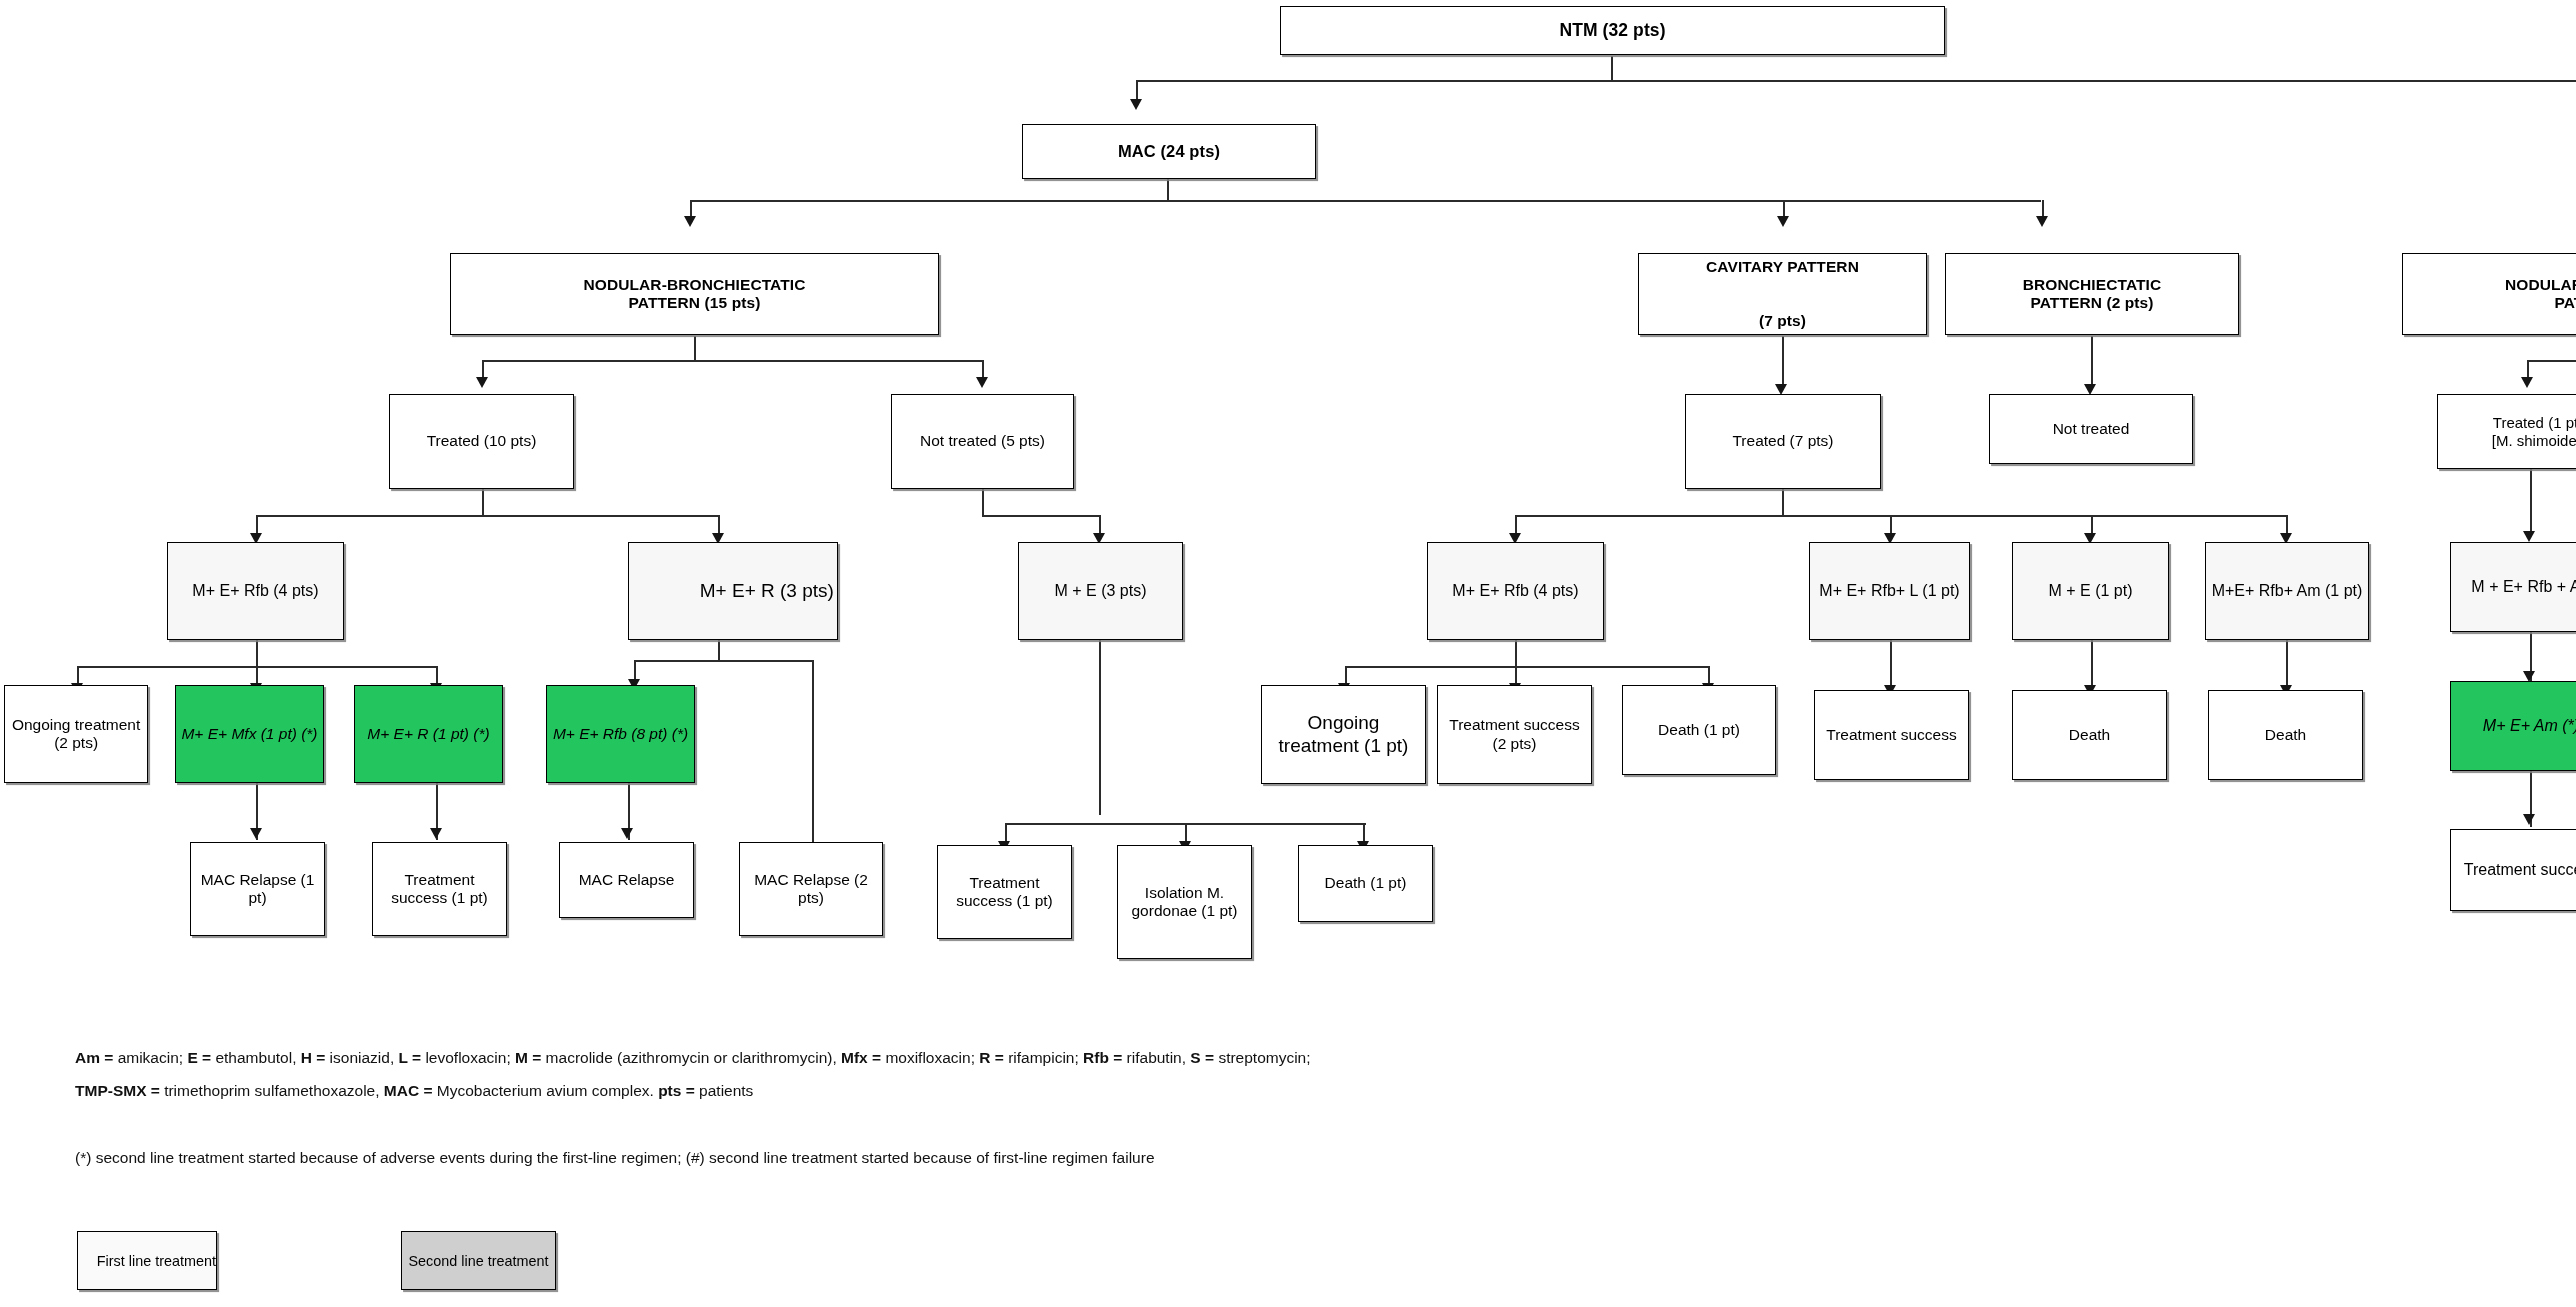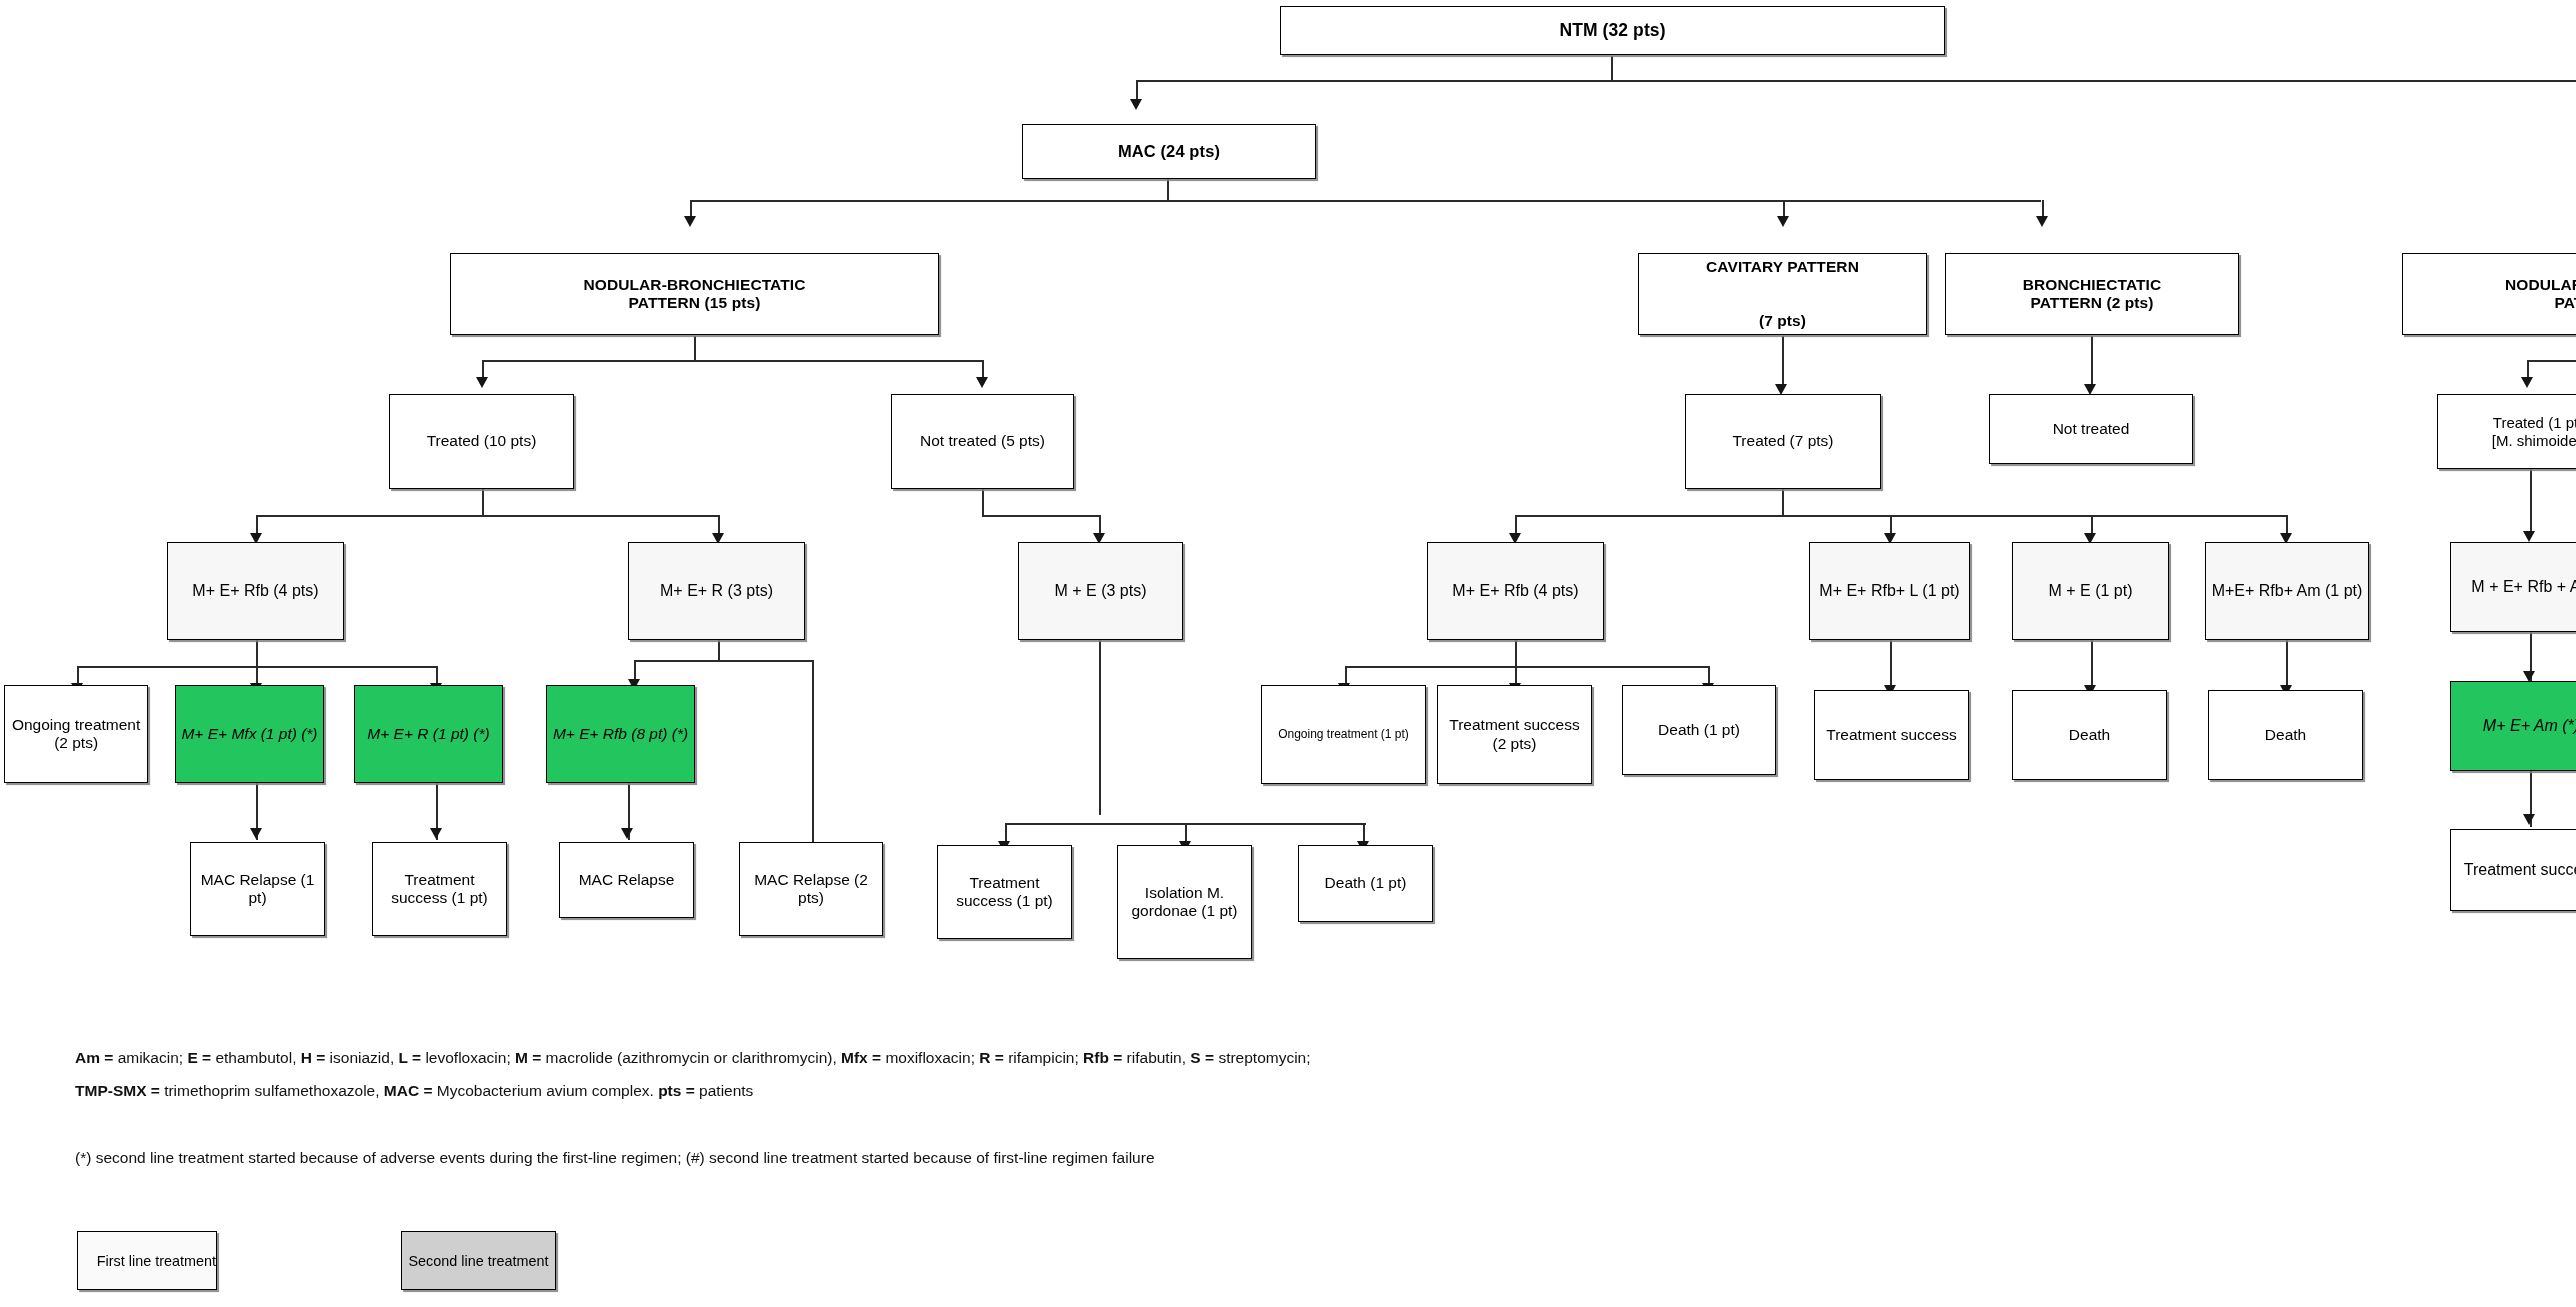--- a/index.html
+++ b/index.html
@@ -181,21 +181,21 @@
   <div class="vline" style="left:2286px;top:515px;height:19.6px;"></div>
   <div class="arrow" style="left:2280px;top:533px;"></div>
 
   <div class="vline" style="left:2530px;top:469px;height:64px;"></div>
   <div class="arrow" style="left:2523px;top:531px;"></div>
 
   <div class="node offwhite" style="left:167px;top:542px;width:177px;height:98px;font-size:16px;">
     <span class="txt">M+ E+ Rfb (4 pts)</span>
   </div>
 
-  <div class="node offwhite" style="left:628px;top:542px;width:177px;height:98px;font-size:16px;">
+  <div class="node offwhite" style="left:628px;top:542px;width:210px;height:98px;font-size:19px;text-align:right;">
     <span class="txt">M+ E+ R (3 pts)</span>
   </div>
 
   <div class="node offwhite" style="left:1018px;top:542px;width:165px;height:98px;font-size:16px;">
     <span class="txt">M + E (3 pts)</span>
   </div>
 
   <div class="node offwhite" style="left:1427px;top:542px;width:177px;height:98px;font-size:16px;">
     <span class="txt">M+ E+ Rfb (4 pts)</span>
   </div>
@@ -275,21 +275,21 @@
   </div>
 
   <div class="node grey" style="left:546px;top:685px;width:149px;height:98px;font-size:15.5px;">
     <span class="txt">M+ E+ Rfb (8 pt) (*)</span>
   </div>
 
   <div class="node grey" style="left:2450px;top:681px;width:162px;height:90px;font-size:16px;">
     <span class="txt">M+ E+ Am (*)</span>
   </div>
 
-  <div class="node white" style="left:1261px;top:685px;width:165px;height:99px;font-size:12px;">
+  <div class="node white" style="left:1261px;top:685px;width:165px;height:99px;font-size:19px;">
     <span class="txt">Ongoing treatment (1 pt)</span>
   </div>
 
   <div class="node white" style="left:1437px;top:685px;width:155px;height:99px;font-size:15.5px;">
     <span class="txt">Treatment success (2 pts)</span>
   </div>
 
   <div class="node white" style="left:1622px;top:685px;width:154px;height:90px;font-size:15.5px;">
     <span class="txt">Death (1 pt)</span>
   </div>

